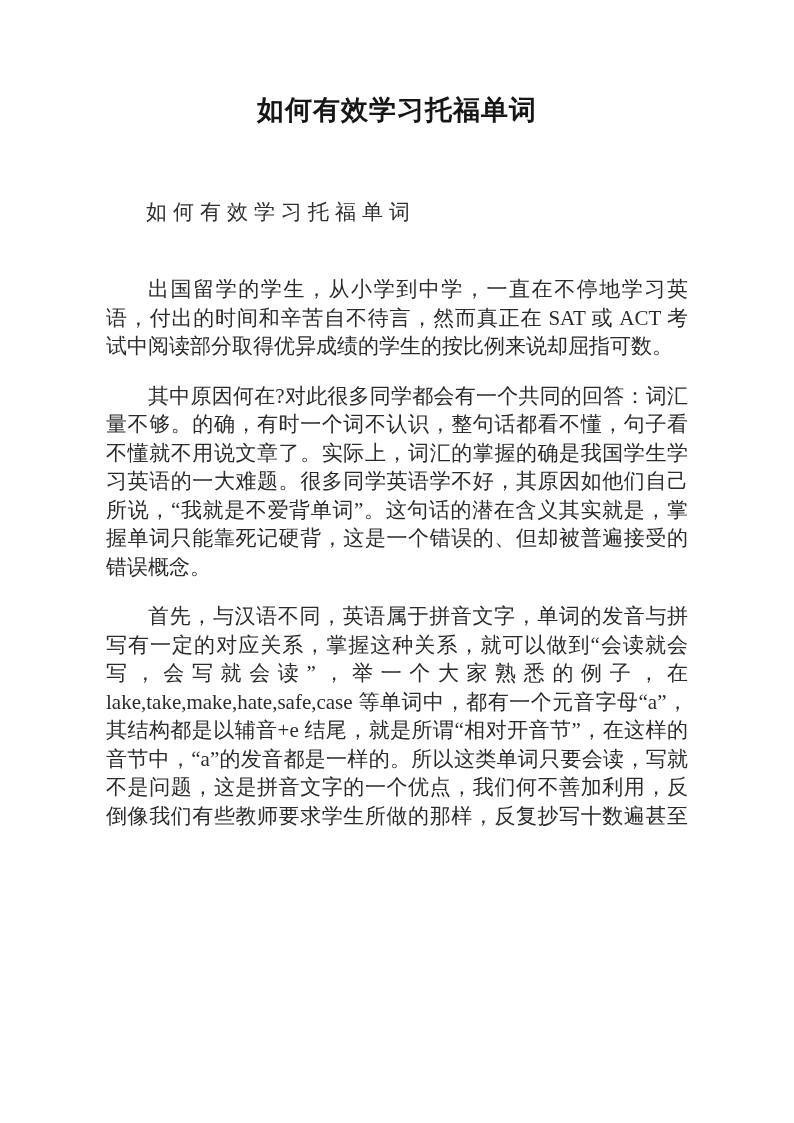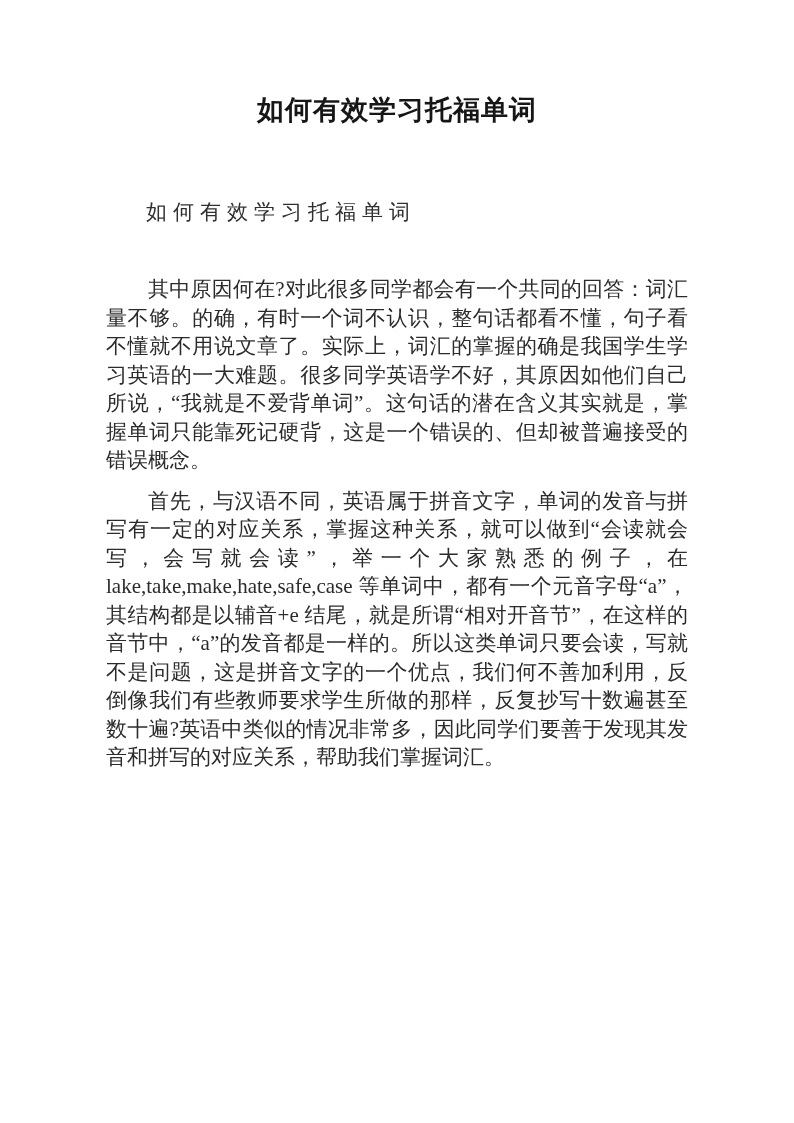--- a/index.html
+++ b/index.html
@@ -43,28 +43,29 @@
     margin: 0;
     font-size: 21px;
     line-height: 28.5px;
     text-indent: 2em;
     text-align: justify;
     text-justify: inter-ideograph;
     color: #2b2b2b;
     word-break: break-word;
   }
   .doc-body p + p {
-    margin-top: 12px;
+    margin-top: 21px;
   }
 </style>
 </head>
 <body>
 
 <div class="page">
   <h1 class="doc-title">如何有效学习托福单词</h1>
 
   <div class="doc-subtitle">如何有效学习托福单词</div>
 
   <div class="doc-body">
+    <p>出国留学的学生，从小学到中学，一直在不停地学习英语，付出的时间和辛苦自不待言，然而真正在 SAT 或 ACT 考试中阅读部分取得优异成绩的学生的按比例来说却屈指可数。</p>
     <p>其中原因何在?对此很多同学都会有一个共同的回答：词汇量不够。的确，有时一个词不认识，整句话都看不懂，句子看不懂就不用说文章了。实际上，词汇的掌握的确是我国学生学习英语的一大难题。很多同学英语学不好，其原因如他们自己所说，“我就是不爱背单词”。这句话的潜在含义其实就是，掌握单词只能靠死记硬背，这是一个错误的、但却被普遍接受的错误概念。</p>
     <p>首先，与汉语不同，英语属于拼音文字，单词的发音与拼写有一定的对应关系，掌握这种关系，就可以做到“会读就会写，会写就会读”，举一个大家熟悉的例子，在 lake,take,make,hate,safe,case 等单词中，都有一个元音字母“a”，其结构都是以辅音+e 结尾，就是所谓“相对开音节”，在这样的音节中，“a”的发音都是一样的。所以这类单词只要会读，写就不是问题，这是拼音文字的一个优点，我们何不善加利用，反倒像我们有些教师要求学生所做的那样，反复抄写十数遍甚至数十遍?英语中类似的情况非常多，因此同学们要善于发现其发音和拼写的对应关系，帮助我们掌握词汇。</p>
   </div>
 </div>
 
 </body></html>

